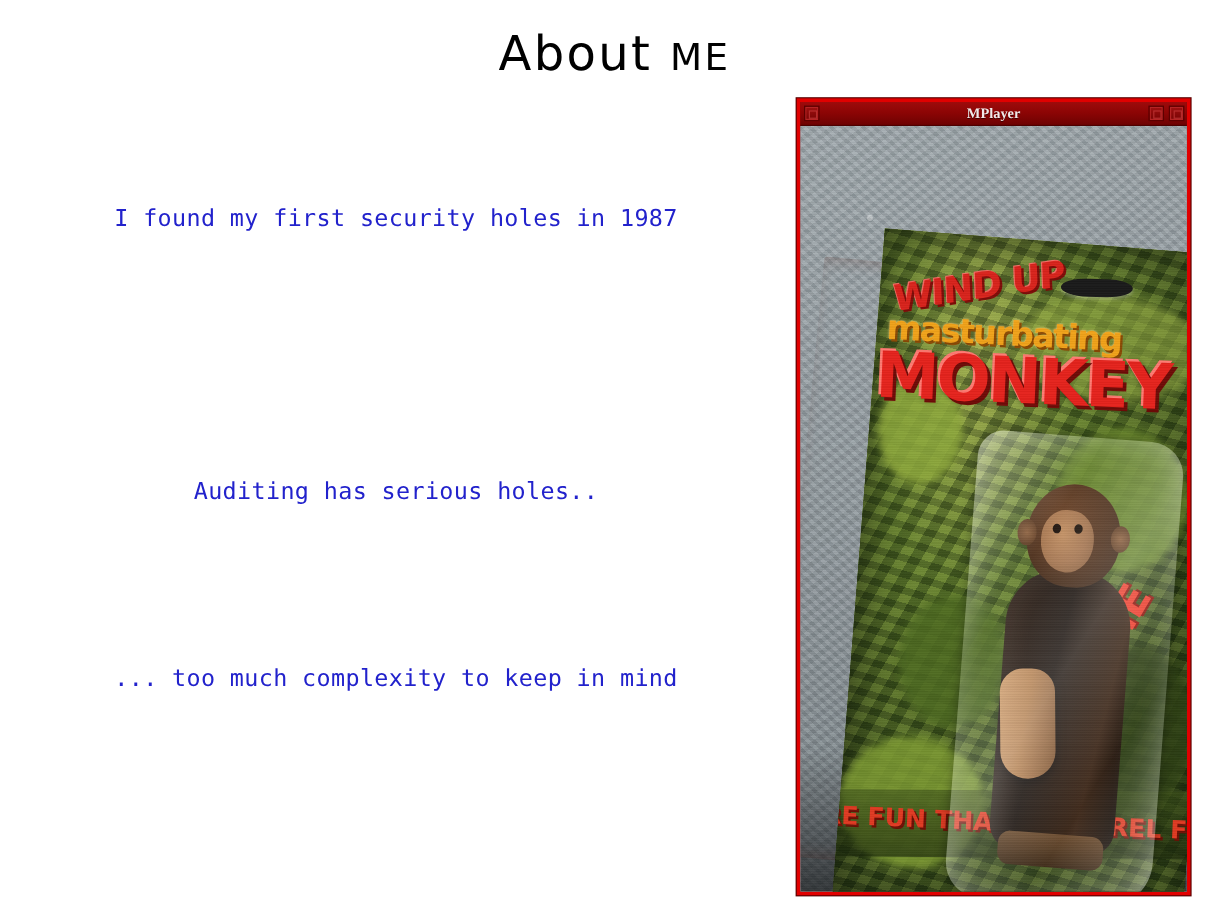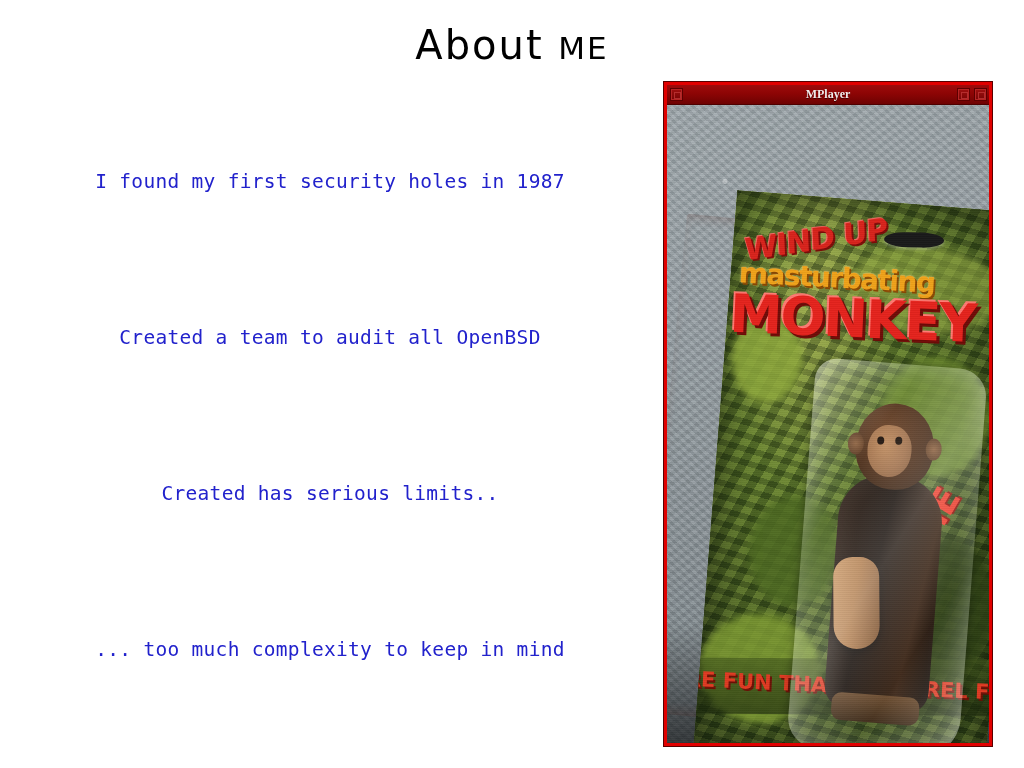--- a/index.html
+++ b/index.html
@@ -332,26 +332,25 @@
 <div id="slide-title"><span>About </span><span class="lower">me</span></div>
 
 <div id="bullets">
 
   <div class="bullet">
     <span class="l">I found my first security holes in 1987</span>
   </div>
   <div class="gap-sm"></div>
 
   <div class="bullet">
-    <span class="l">Created a team to audit all OpenBSD</span>
   </div>
   <div class="gap-sm"></div>
 
   <div class="bullet">
-    <span class="l">Created has serious limits..</span>
+    <span class="l">Auditing has serious holes..</span>
   </div>
   <div class="gap-sm"></div>
 
   <div class="bullet">
     <span class="l">... too much complexity to keep in mind</span>
   </div>
 
 </div>
 
 <div id="mplayer-window">

